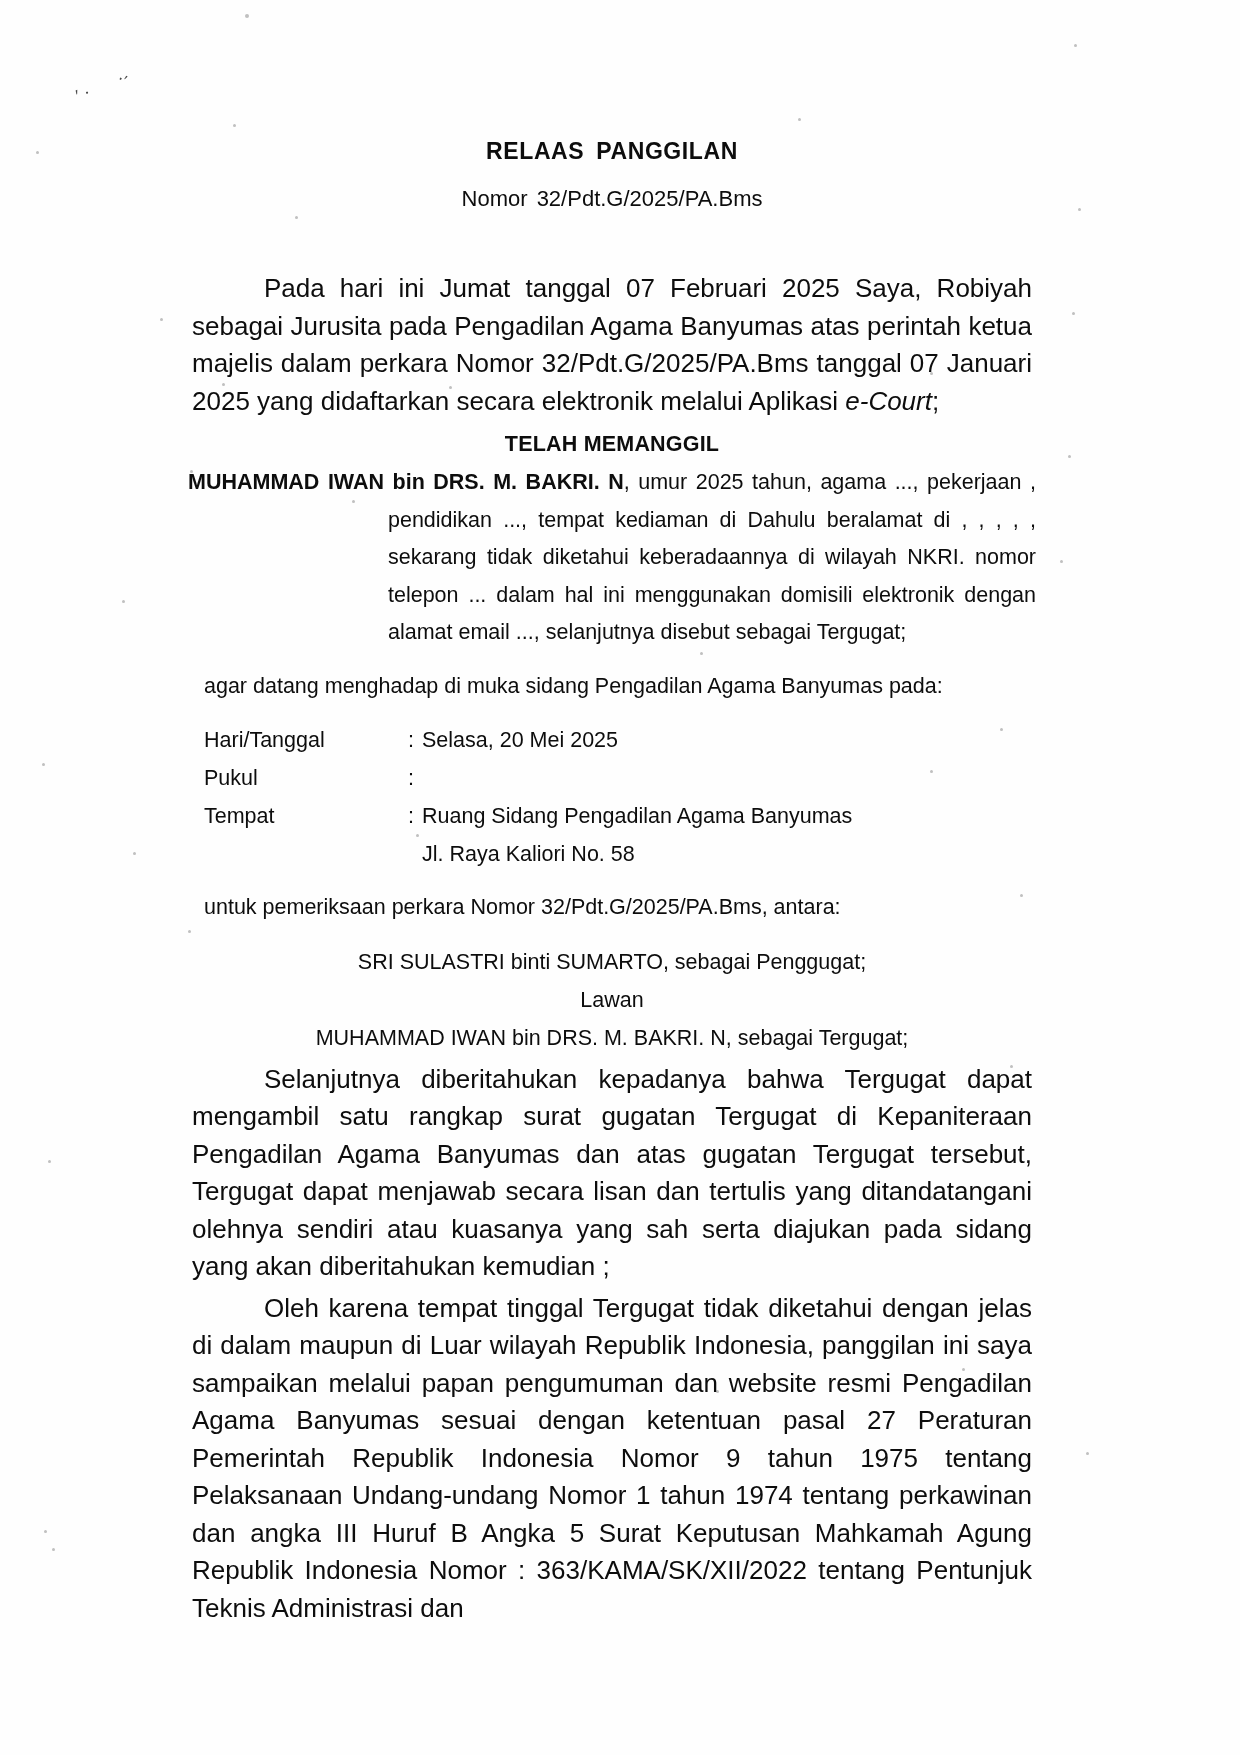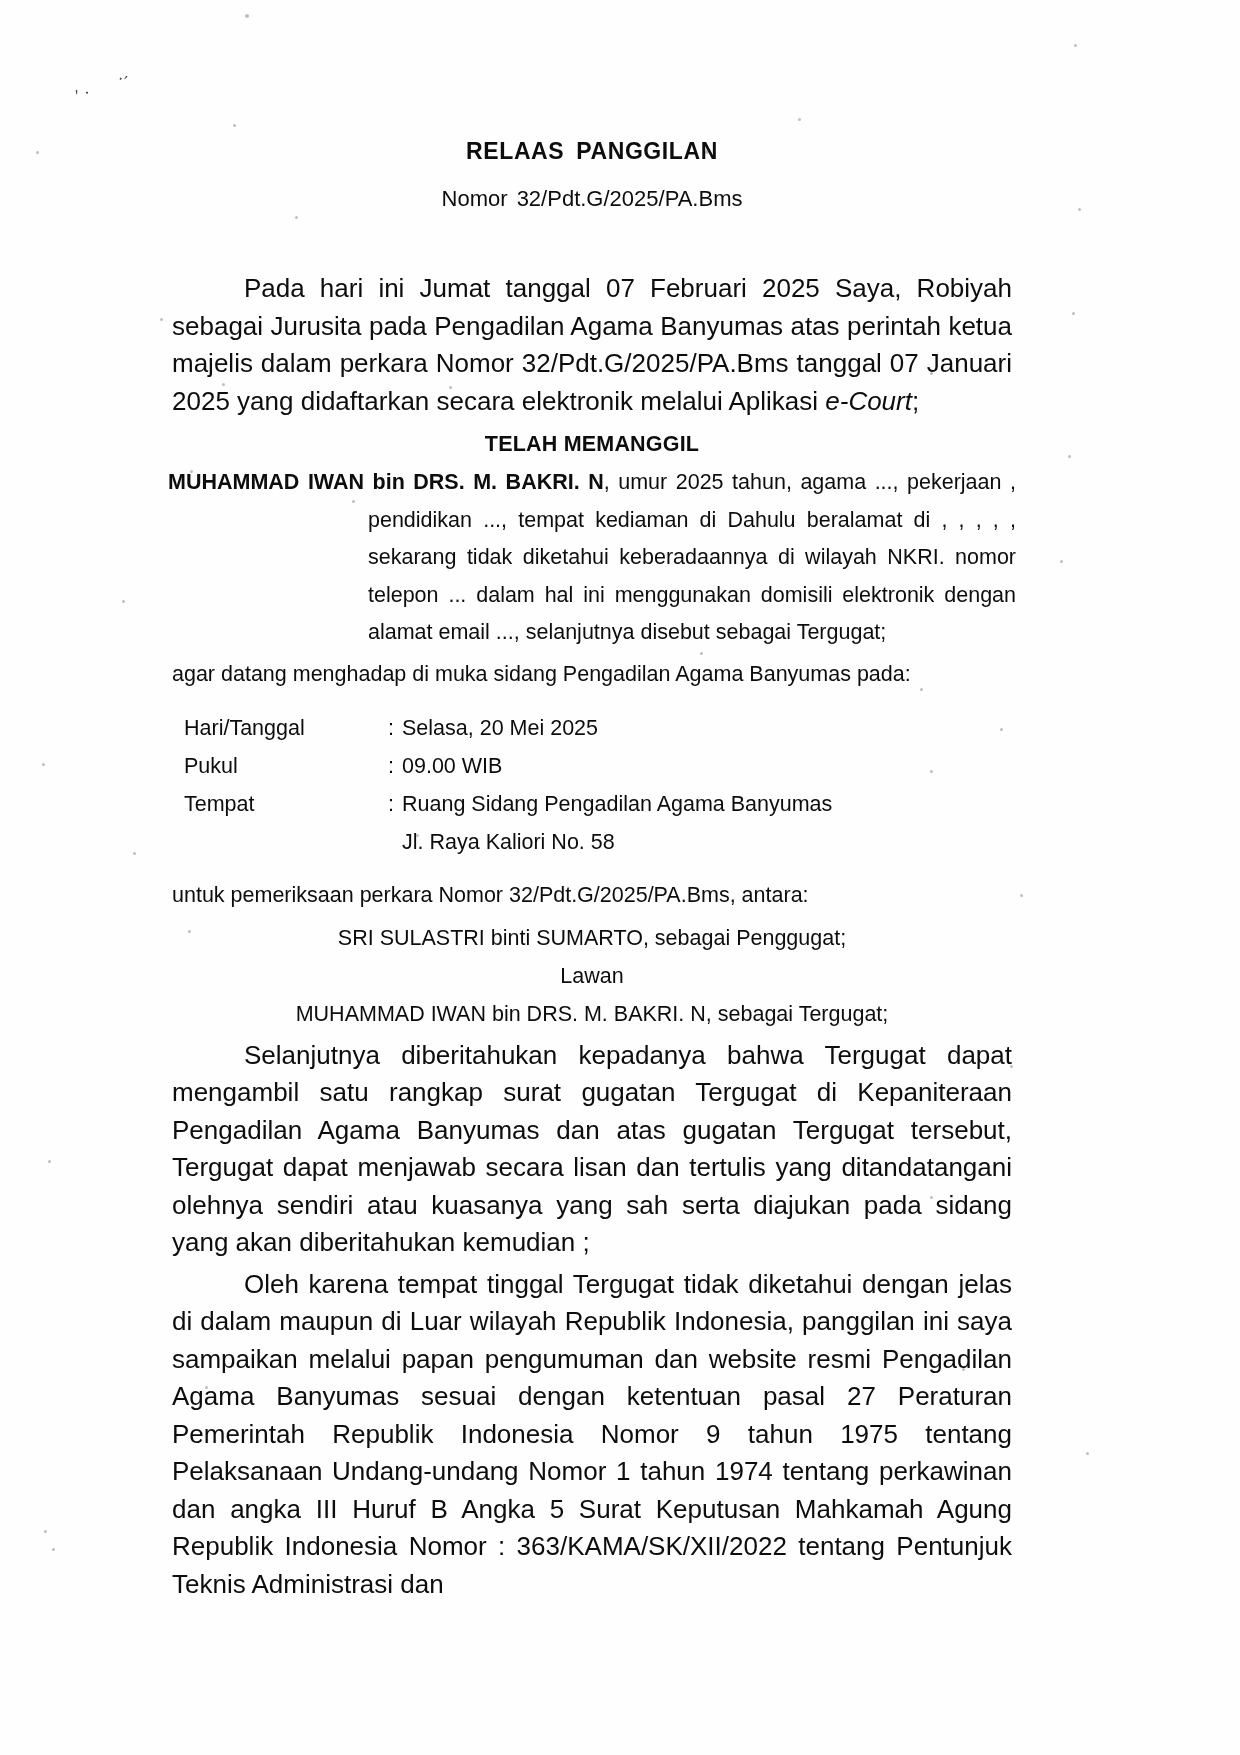--- a/index.html
+++ b/index.html
@@ -30,21 +30,21 @@
   }
   .scan-mark {
     position: absolute;
     color: #4a4a4a;
     font-family: "Liberation Serif", serif;
     pointer-events: none;
     user-select: none;
   }
   .content {
     position: absolute;
-    left: 168px;
+    left: 188px;
     top: 132px;
     width: 848px;
   }
   .doc-title {
     text-align: center;
     font-weight: bold;
     font-size: 23px;
     letter-spacing: .6px;
     word-spacing: 5px;
     margin: 0 0 4px 0;
@@ -80,21 +80,21 @@
     line-height: 37.5px;
     text-align: justify;
     margin: 0;
     padding-left: 200px;
     text-indent: -200px;
   }
   .party-block b { font-weight: bold; }
   .lead-line {
     font-size: 21.5px;
     line-height: 37.5px;
-    margin: 4px;
+    margin: 16px;
   }
   
   .schedule { margin: 16px; }
   .sched-row {
     display: flex;
     font-size: 21.5px;
     line-height: 38px;
   }
   .sched-label { width: 204px; flex: none; }
   .sched-colon { width: 14px; flex: none; }
@@ -176,21 +176,20 @@
 
     <div class="schedule">
       <div class="sched-row">
         <span class="sched-label">Hari/Tanggal</span>
         <span class="sched-colon">:</span>
         <span class="sched-value">Selasa, 20 Mei 2025</span>
       </div>
       <div class="sched-row">
         <span class="sched-label">Pukul</span>
         <span class="sched-colon">:</span>
-        <span class="sched-value">09.00 WIB</span>
       </div>
       <div class="sched-row">
         <span class="sched-label">Tempat</span>
         <span class="sched-colon">:</span>
         <span class="sched-value">Ruang Sidang Pengadilan Agama Banyumas</span>
       </div>
       <div class="sched-sub">Jl. Raya Kaliori No. 58</div>
     </div>
 
     <p class="lead-line">untuk pemeriksaan perkara Nomor  32/Pdt.G/2025/PA.Bms, antara:</p>

